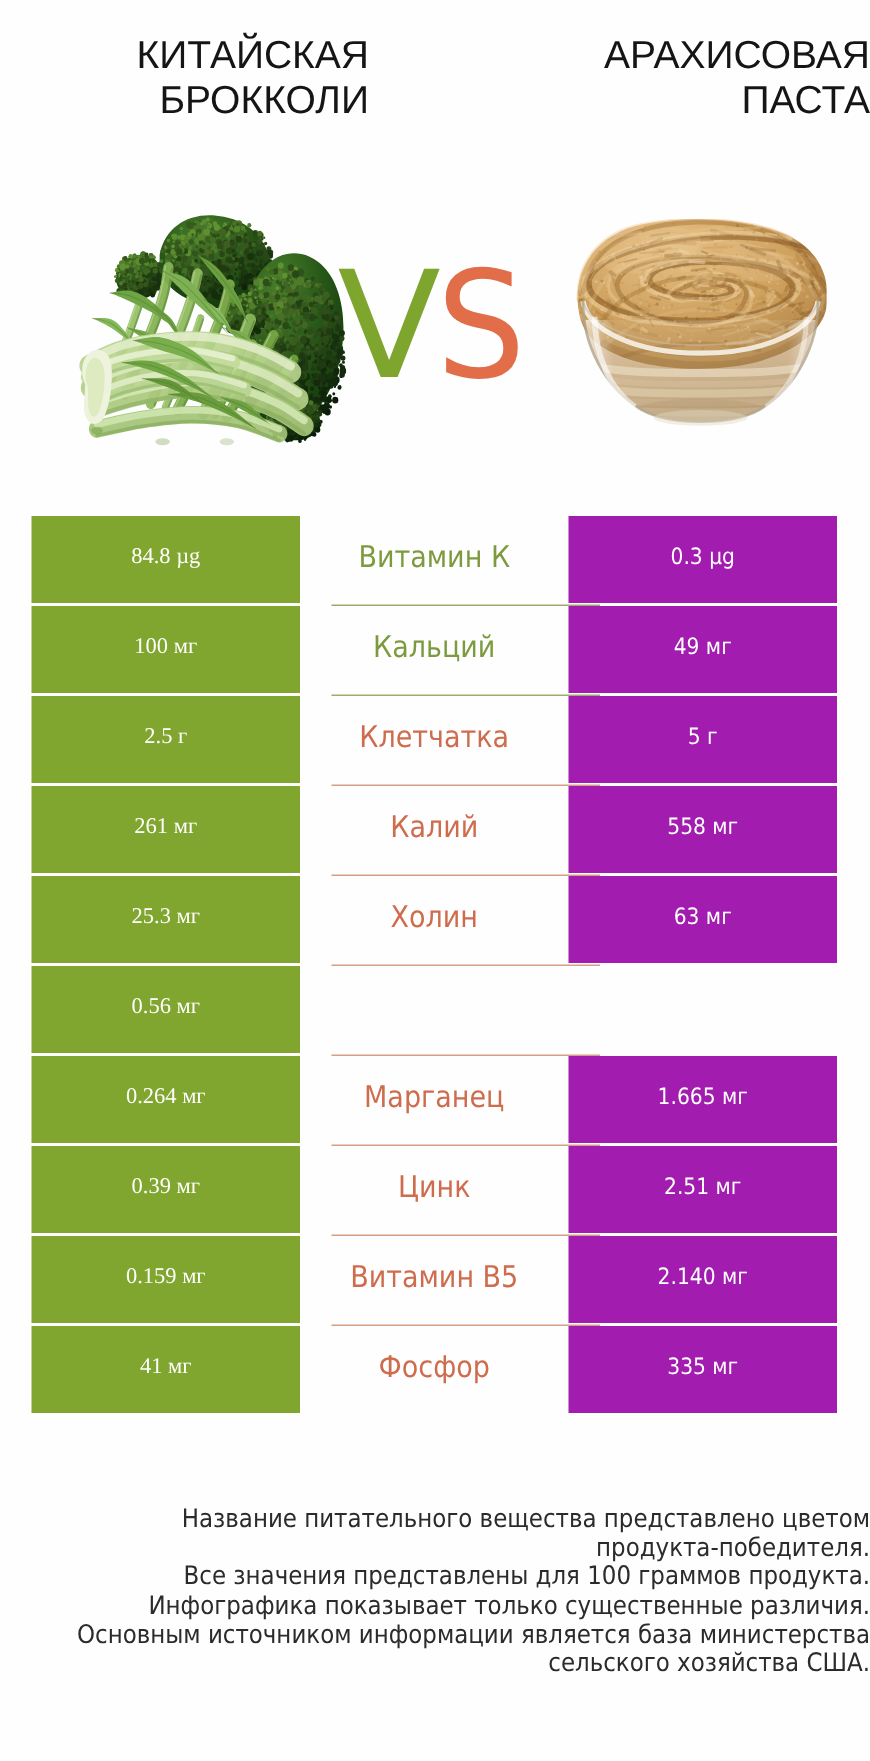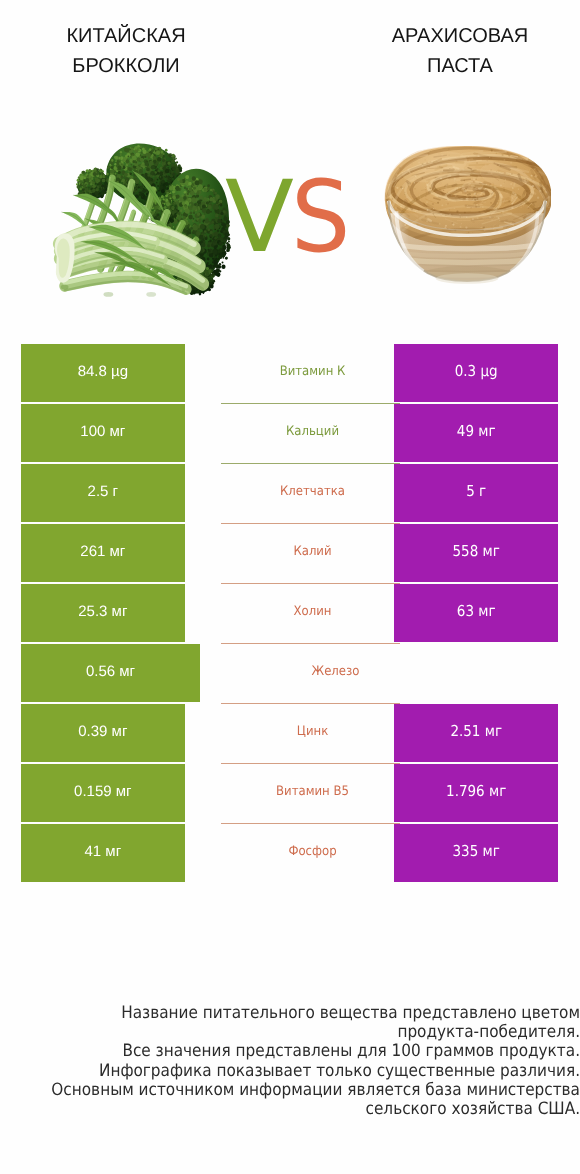--- a/index.html
+++ b/index.html
@@ -3,41 +3,41 @@
 <meta charset="utf-8">
 <title>Infographic</title>
 <style>
   html,body{margin:0;padding:0;}
   body{width:580px;height:1174px;background:#fefefe;
        font-family:"Liberation Sans",sans-serif;overflow:hidden;
        -webkit-font-smoothing:antialiased;text-rendering:geometricPrecision;}
   .page{position:relative;width:580px;height:1174px;background:#fefefe;}
 
   
-  .title{position:absolute;top:21px;text-align:center;font-size:20px;line-height:30px;
+  .title{position:absolute;top:21px;text-align:right;font-size:26px;line-height:30px;
          color:#151515;font-weight:400;}
   .title.left{left:6px;width:240px;}
   .title.right{left:340px;width:240px;}
 
   
   .broccoli{position:absolute;left:50px;top:134px;width:181px;height:171px;}
   .pbbowl{position:absolute;left:383px;top:146px;width:168px;height:142px;}
   .vs{position:absolute;left:0;top:0;width:580px;height:330px;pointer-events:none;}
   .vstext{position:absolute;left:225px;top:168px;font-size:99px;line-height:99px;font-weight:400;
           font-family:"DejaVu Sans Condensed","DejaVu Sans",sans-serif;white-space:nowrap;}
   .vstext .v{color:#7ea62e;display:inline-block;transform:scaleX(1.13);transform-origin:left center;margin-right:5px;}
   .vstext .s{color:#e16d49;display:inline-block;transform:scaleX(1.05);transform-origin:left center;}
 
   
   .table{position:absolute;left:21px;top:344px;width:537px;}
   .row{position:relative;height:58px;margin-bottom:2px;display:flex;}
   .cell{width:179px;display:flex;align-items:center;justify-content:center;box-sizing:border-box;padding-bottom:4px;}
-  .cL{background:#81a62f;color:#ffffff;font-size:15px;font-family:Liberation Sans, sans-serif;}
+  .cL{background:#81a62f;color:#ffffff;font-size:15px;font-family:Liberation Serif, serif;}
   .cR{background:#a21caf;color:#ffffff;font-size:15px;font-family:"DejaVu Sans Condensed","DejaVu Sans",sans-serif;}
-  .cM{font-size:13px;position:relative;font-family:"DejaVu Sans Condensed","DejaVu Sans",sans-serif;margin-left:46px;}
+  .cM{font-size:20px;position:relative;font-family:"DejaVu Sans Condensed","DejaVu Sans",sans-serif;}
   .row.win-left .cM{color:#7d9b3e;}
   .row.win-right .cM{color:#ce6c4d;}
   .divider{position:absolute;left:200px;width:179px;height:1px;}
   .win-left .divider{background:#9cab6b;}
   .win-right .divider{background:#d49f84;}
 
   
   .footer{position:absolute;left:0;top:1004px;width:580px;text-align:right;
           font-size:17px;line-height:19.2px;color:#2b2b2b;
           font-family:"DejaVu Sans Condensed","DejaVu Sans",sans-serif;}
@@ -2990,33 +2990,38 @@
         <div class="divider" style="bottom:-2px"></div>
       </div>
       <div class="row win-right">
         <div class="cell cL">25.3 мг</div>
         <div class="cell cM">Холин</div>
         <div class="cell cR">63 мг</div>
         <div class="divider" style="bottom:-2px"></div>
       </div>
       <div class="row win-right">
         <div class="cell cL">0.56 мг</div>
-        <div class="cell cM">Железо</div>
+        <div class="divider" style="bottom:-2px"></div>
+      </div>
+      <div class="row win-right">
+        <div class="cell cL">0.264 мг</div>
+        <div class="cell cM">Марганец</div>
+        <div class="cell cR">1.665 мг</div>
         <div class="divider" style="bottom:-2px"></div>
       </div>
       <div class="row win-right">
         <div class="cell cL">0.39 мг</div>
         <div class="cell cM">Цинк</div>
         <div class="cell cR">2.51 мг</div>
         <div class="divider" style="bottom:-2px"></div>
       </div>
       <div class="row win-right">
         <div class="cell cL">0.159 мг</div>
         <div class="cell cM">Витамин B5</div>
-        <div class="cell cR">1.796 мг</div>
+        <div class="cell cR">2.140 мг</div>
         <div class="divider" style="bottom:-2px"></div>
       </div>
       <div class="row win-right">
         <div class="cell cL">41 мг</div>
         <div class="cell cM">Фосфор</div>
         <div class="cell cR">335 мг</div>
       </div>
     </div>
 
   <div class="footer">

